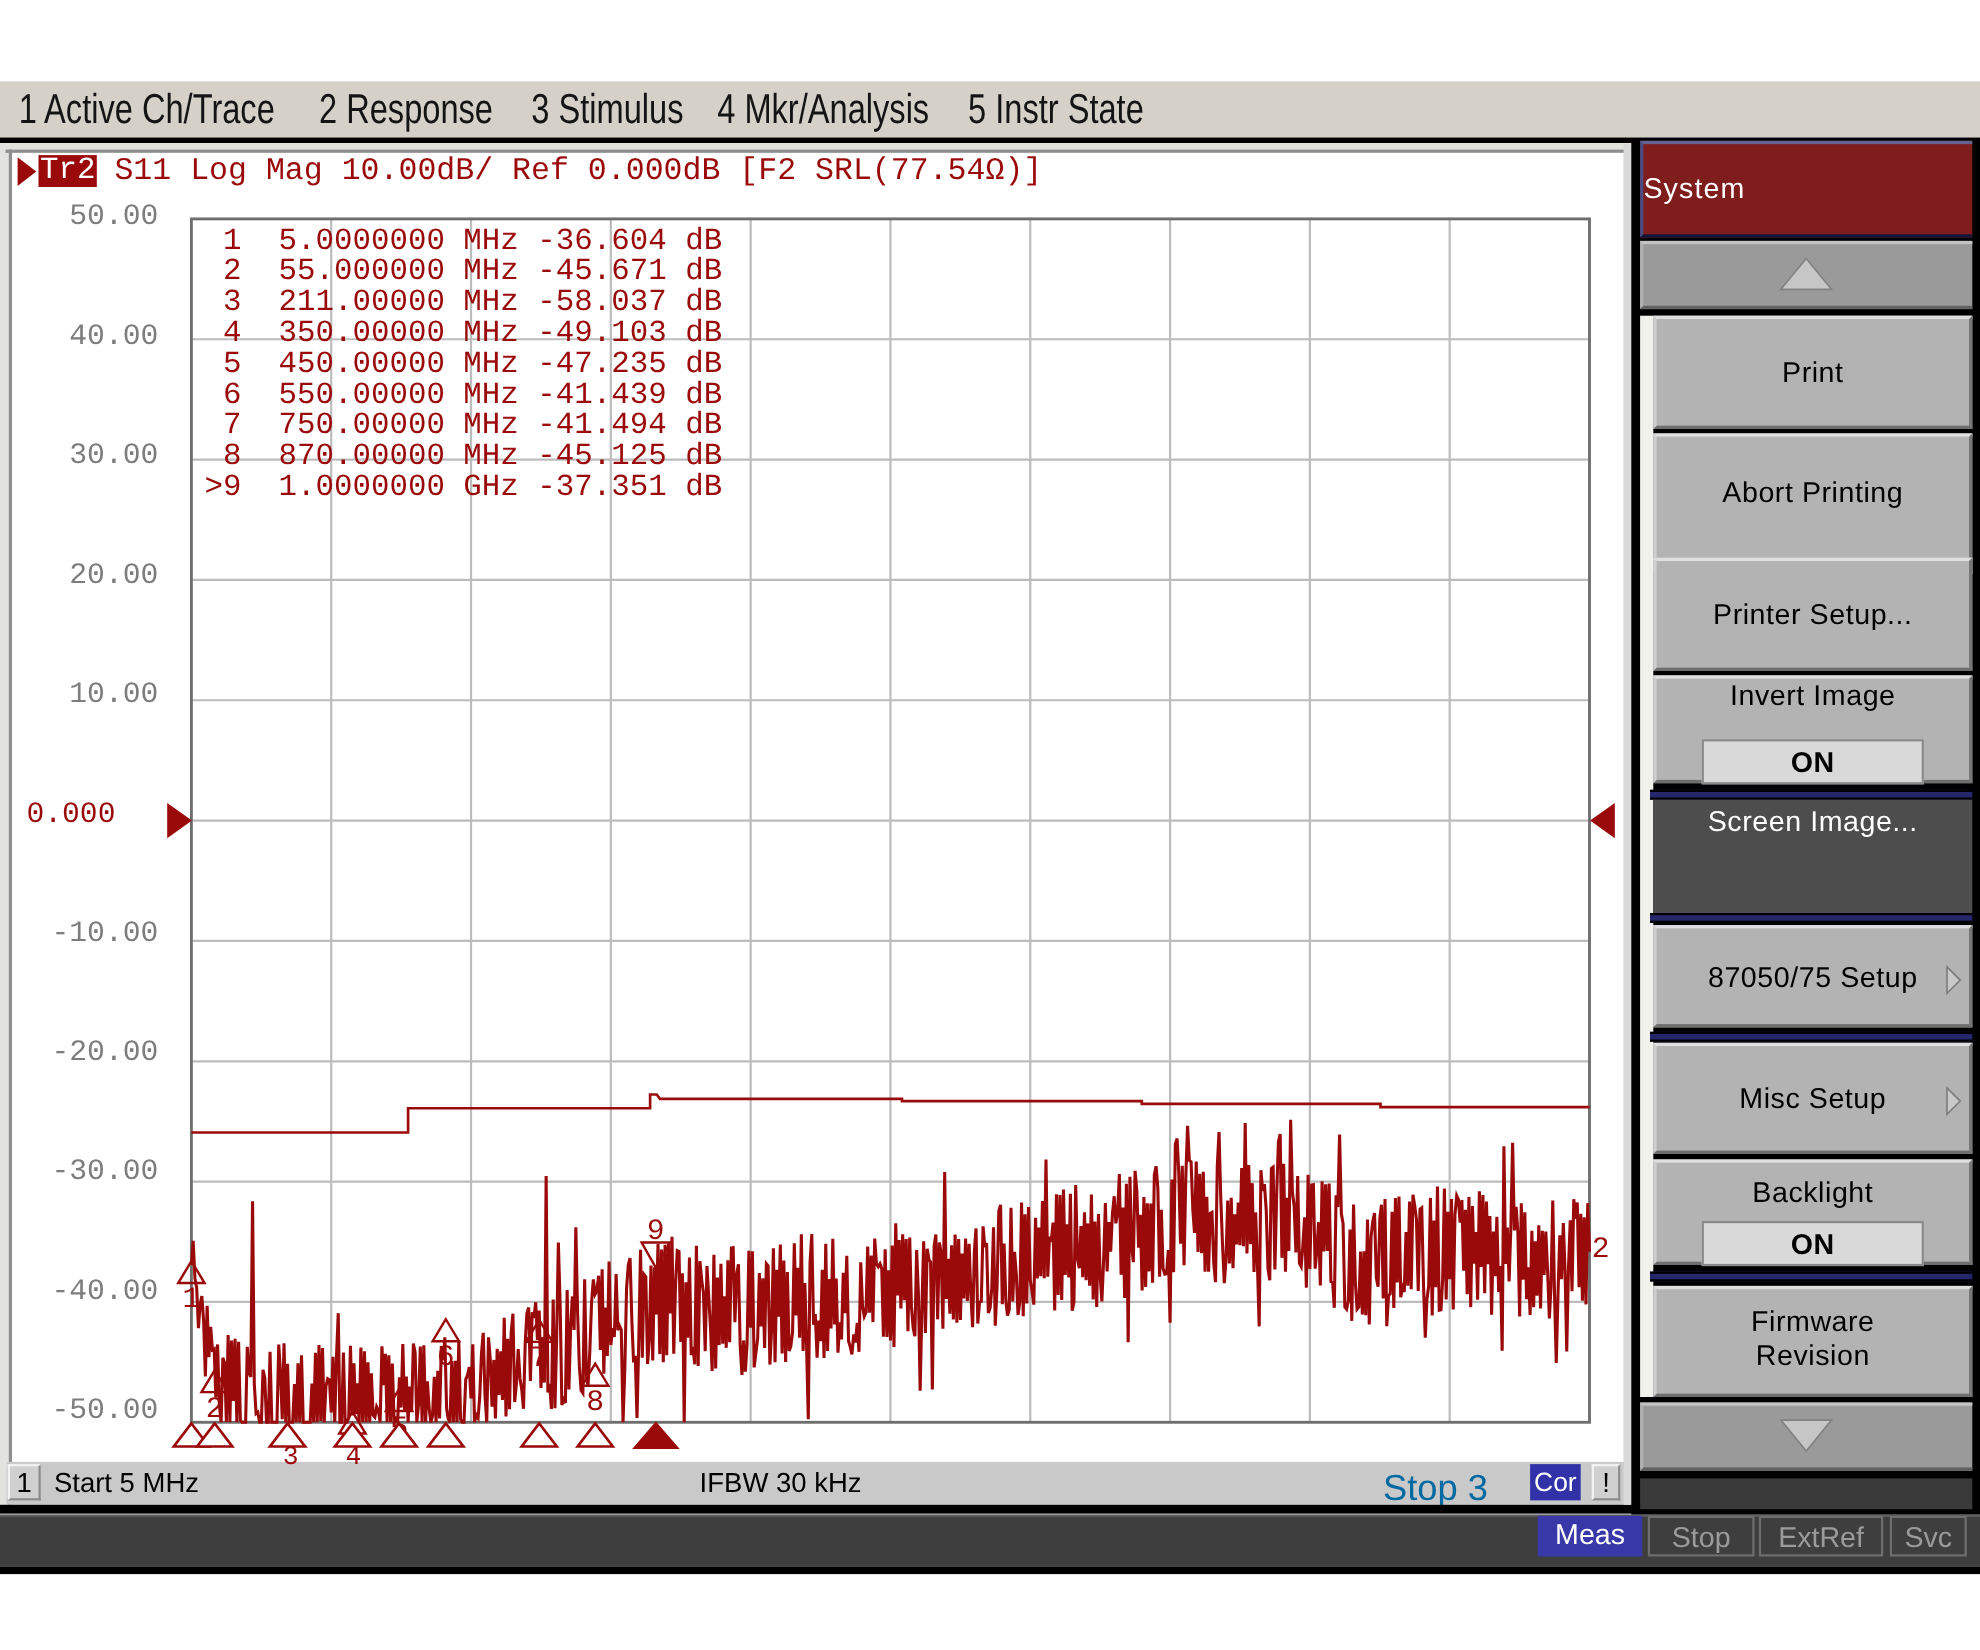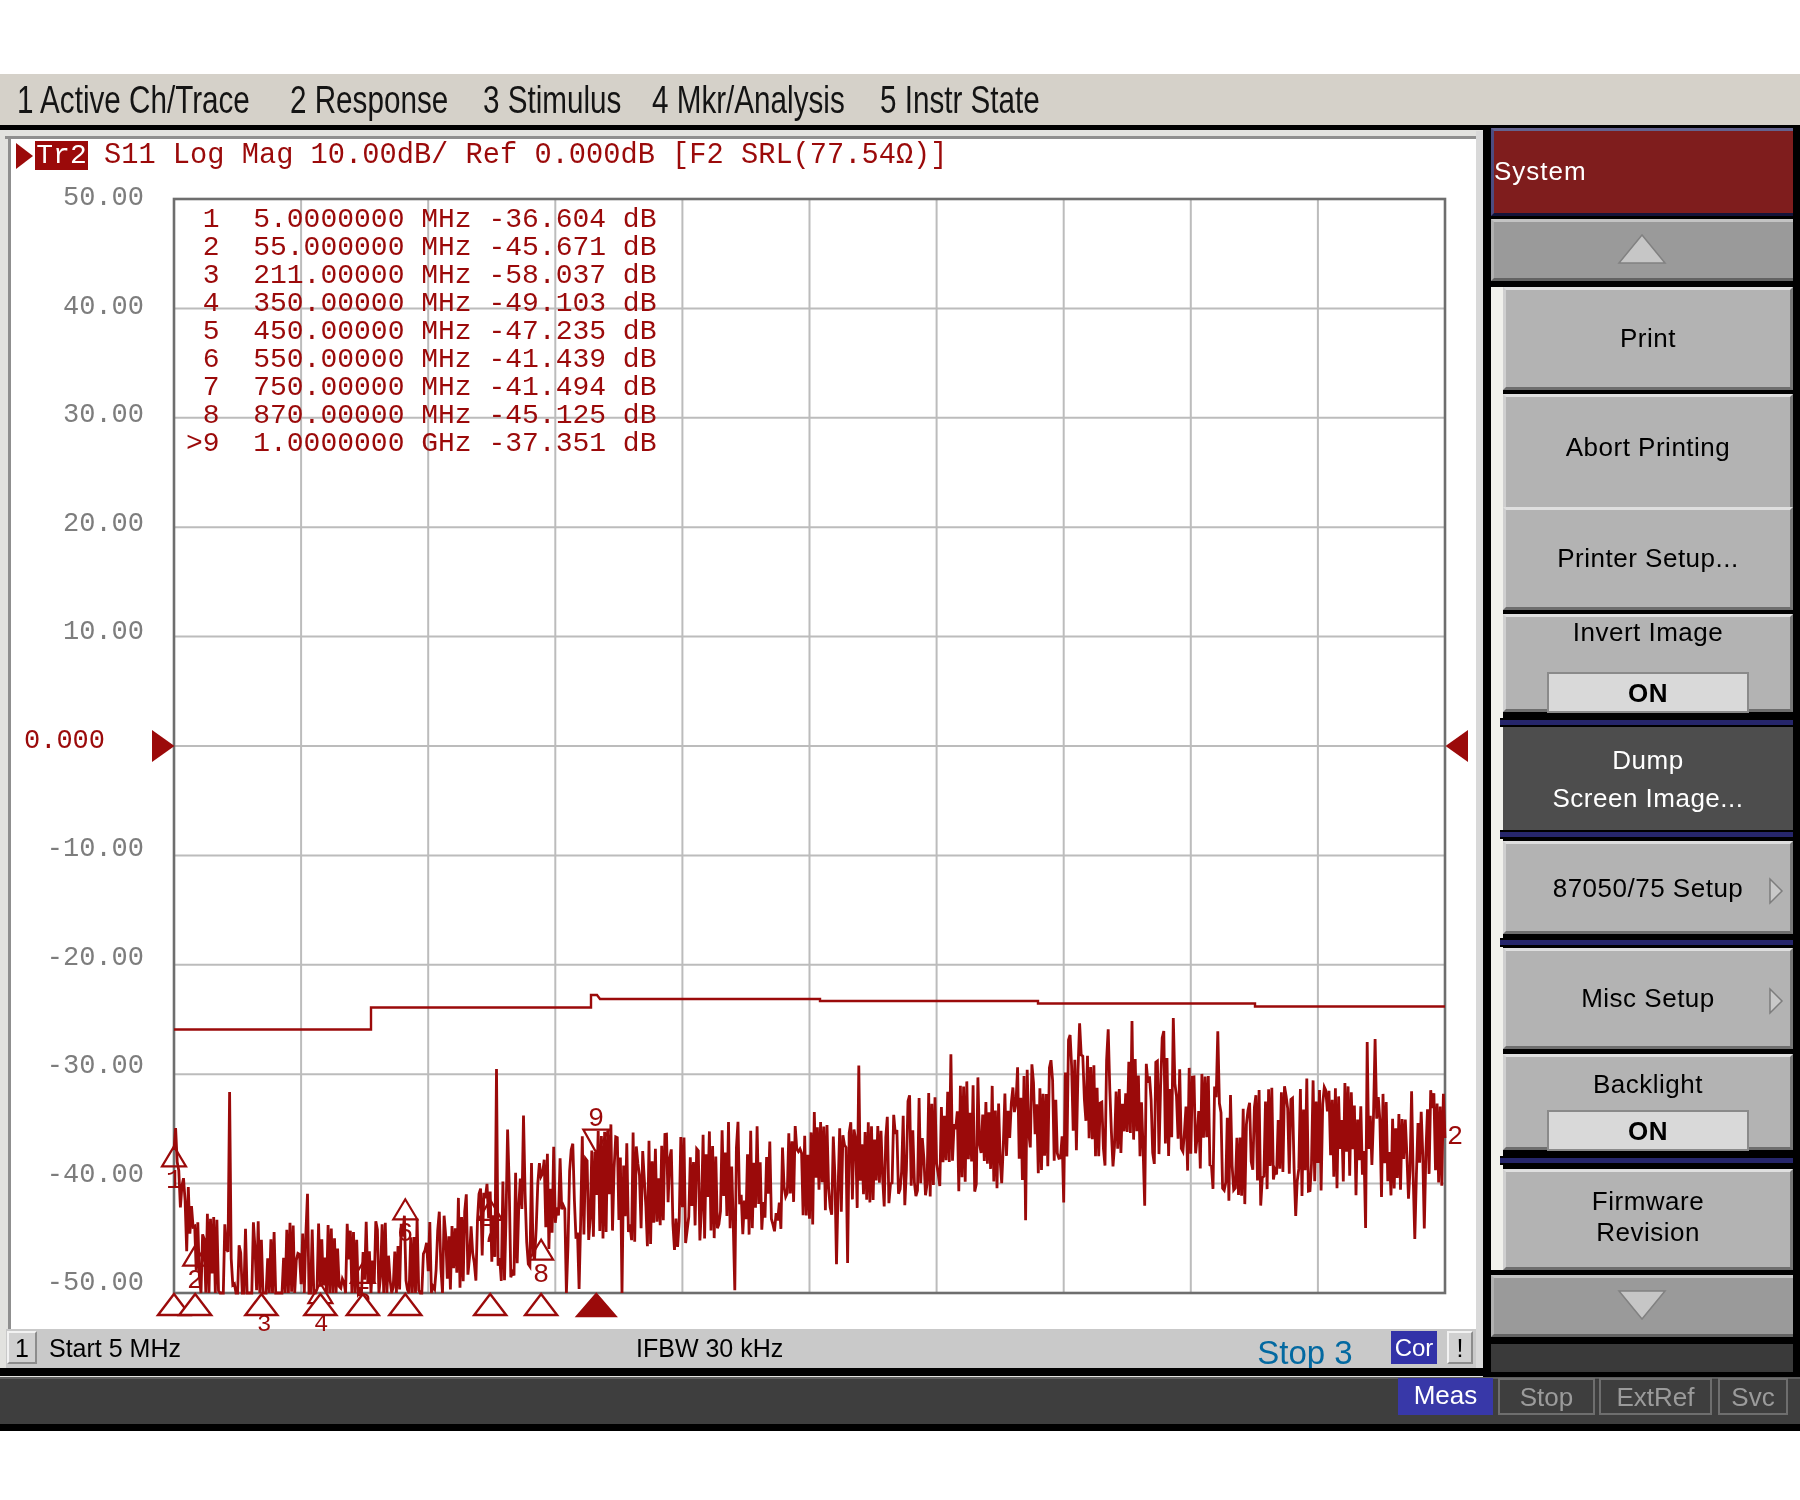--- a/index.html
+++ b/index.html
@@ -63,21 +63,20 @@
 
 <div class="btn" style="top:287px;height:103px;line-height:97px">Print</div>
 <div class="btn" style="top:394px;height:128px;line-height:101px">Abort Printing</div>
 <div class="btn" style="top:507px;height:103px;line-height:97px">Printer Setup...</div>
 <div class="btn" style="top:614px;height:98px">
     <div style="">Invert Image</div>
     <div class="in" style="top:55px">ON</div>
   </div>
 <div class="nsep" style="top:718px"></div>
 <div style="position:absolute;left:1503px;top:727px;width:290px;height:103px;background:#4d4d4d;color:#fff;font-size:26px;text-align:center;letter-spacing:0.5px;line-height:38px">
-  <div style="margin-top:14px">Dump</div>
     <div>Screen Image...</div>
   </div>
 <div class="nsep" style="top:830px"></div>
 <div class="btn" style="top:841px;height:93px;line-height:88px">87050/75 Setup
   <svg style="position:absolute;right:6px;top:33px" width="16" height="28">
       <path d="M2,2 L14,14 L2,26 Z" fill="#c9c9c9" stroke="#7d7d7d" stroke-width="1.5"></path>
     </svg></div>
 <div class="nsep" style="top:938px"></div>
 <div class="btn" style="top:948px;height:101px;line-height:95px">Misc Setup
   <svg style="position:absolute;right:6px;top:36px" width="16" height="28">

